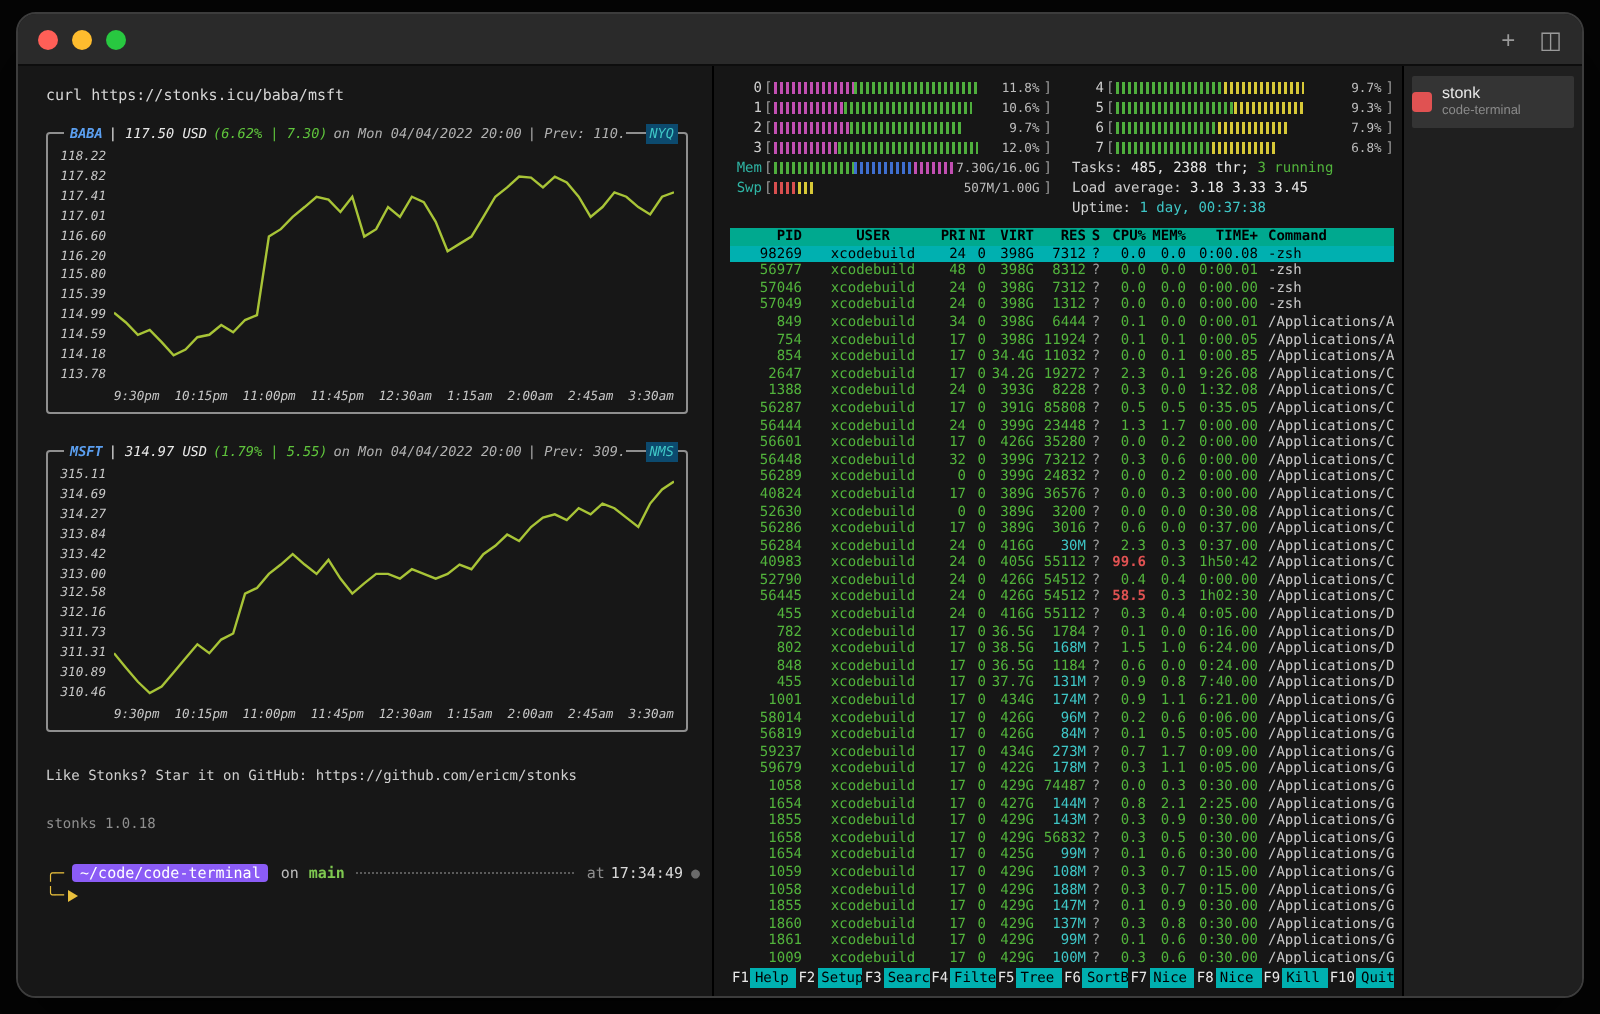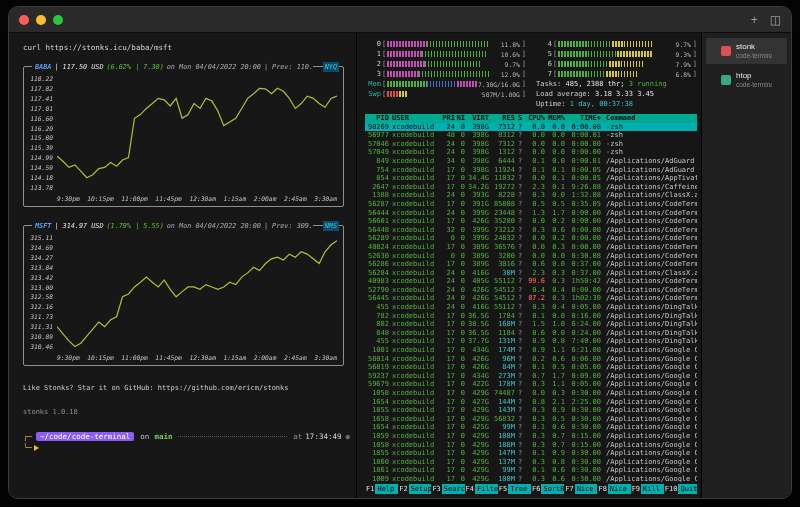--- a/index.html
+++ b/index.html
@@ -76,43 +76,43 @@
   .sum-line { height:10px; line-height:10px; color:#cfcfcf; white-space:nowrap; overflow:hidden; }
   .v-white { color:#e8e8e8; } .v-green { color:#52b43c; } .v-cyan { color:#3ec6c6; }
   
   .htable { flex:1; min-height:0; display:flex; flex-direction:column; overflow:hidden; }
   .hrow { display:flex; height:8.6px; line-height:8.6px; white-space:nowrap; flex:none; }
   .hrow.header { background:#00a98f; color:#000; font-weight:bold; }
   .hrow.header span { color:#000; }
   .hrow.selected { background:#00b0b0; }
   .hrow.selected span { color:#000 !important; }
   .hrow span { overflow:hidden; }
-  .c-pid  { width:24px; text-align:right; color:#52b43c; flex:none; }
-  .c-user { width:52px; text-align:left; padding-left:3px; color:#52b43c; flex:none; }
+  .c-pid  { width:36px; text-align:right; color:#52b43c; flex:none; }
+  .c-user { width:68px; text-align:center; padding-left:3px; color:#52b43c; flex:none; }
   .c-pri  { width:14px; text-align:right; color:#52b43c; flex:none; }
   .c-ni   { width:10px; text-align:right; color:#52b43c; flex:none; }
   .c-virt { width:24px; text-align:right; color:#52b43c; flex:none; }
   .c-res  { width:26px; text-align:right; color:#52b43c; flex:none; }
   .c-s    { width:10px; text-align:center; color:#9a9a9a; flex:none; }
   .c-cpu  { width:20px; text-align:right; color:#52b43c; flex:none; }
   .c-mem  { width:20px; text-align:right; color:#52b43c; flex:none; }
   .c-time { width:36px; text-align:right; color:#52b43c; flex:none; }
   .c-cmd  { flex:1; text-align:left; padding-left:5px; color:#c9c9c9; }
   .cyan-val { color:#3ec6c6 !important; }
   .hot-val { color:#e05252 !important; font-weight:bold; }
   
   .fnbar { height:10px; flex:none; display:flex; margin-top:2px; overflow:hidden; }
   .fk { flex:1; display:flex; min-width:0; }
   .fk-key { color:#e8e8e8; padding:0 1px; flex:none; line-height:10px; }
   .fk-label { background:#00b0b0; color:#000; flex:1; padding:0 2px; line-height:10px; overflow:hidden; }
   
   .sidebar { width:90px; flex:none; background:#1f1f1f; border-left:1px solid #000;
              padding:5px 4px; display:flex; flex-direction:column; gap:3px;
              font-family:"Liberation Sans", sans-serif; }
-  .sb-item { display:flex; align-items:center; gap:5px; padding:4px 15px; border-radius:1px; cursor:default; }
+  .sb-item { display:flex; align-items:center; gap:5px; padding:4px 0; border-radius:1px; cursor:default; }
   .sb-item.active { background:#343434; }
   .sb-icon { width:10px; height:10px; border-radius:2px; flex:none; }
   .sb-texts { display:flex; flex-direction:column; min-width:0; }
   .sb-title { color:#e8e8e8; font-size:8px; line-height:10px; white-space:nowrap; overflow:hidden; }
   .sb-sub { color:#8a8a8a; font-size:6.5px; line-height:8px; white-space:nowrap; overflow:hidden; }
 </style>
 </head>
 <body>
 
 <div class="window">
@@ -644,21 +644,21 @@
               <span class="c-cmd">/Applications/CodeTermina</span>
             </div>
             <div class="hrow">
               <span class="c-pid">56445</span>
               <span class="c-user">xcodebuild</span>
               <span class="c-pri">24</span>
               <span class="c-ni">0</span>
               <span class="c-virt">426G</span>
               <span class="c-res">54512</span>
               <span class="c-s">?</span>
-              <span class="c-cpu hot-val">87.2</span>
+              <span class="c-cpu hot-val">58.5</span>
               <span class="c-mem">0.3</span>
               <span class="c-time">1h02:30</span>
               <span class="c-cmd">/Applications/CodeTermina</span>
             </div>
             <div class="hrow">
               <span class="c-pid">455</span>
               <span class="c-user">xcodebuild</span>
               <span class="c-pri">24</span>
               <span class="c-ni">0</span>
               <span class="c-virt">416G</span>
@@ -977,23 +977,16 @@
     </div>
 
     <div class="sidebar">
         <div class="sb-item active">
           <span class="sb-icon" style="background: rgb(224, 82, 82);"></span>
           <div class="sb-texts">
             <div class="sb-title">stonk</div>
             <div class="sb-sub">code-terminal</div>
           </div>
         </div>
-        <div class="sb-item">
-          <span class="sb-icon" style="background: rgb(58, 168, 124);"></span>
-          <div class="sb-texts">
-            <div class="sb-title">htop</div>
-            <div class="sb-sub">code-terminal</div>
-          </div>
-        </div>
       </div>
 
   </div>
 </div>
 
 </body></html>

